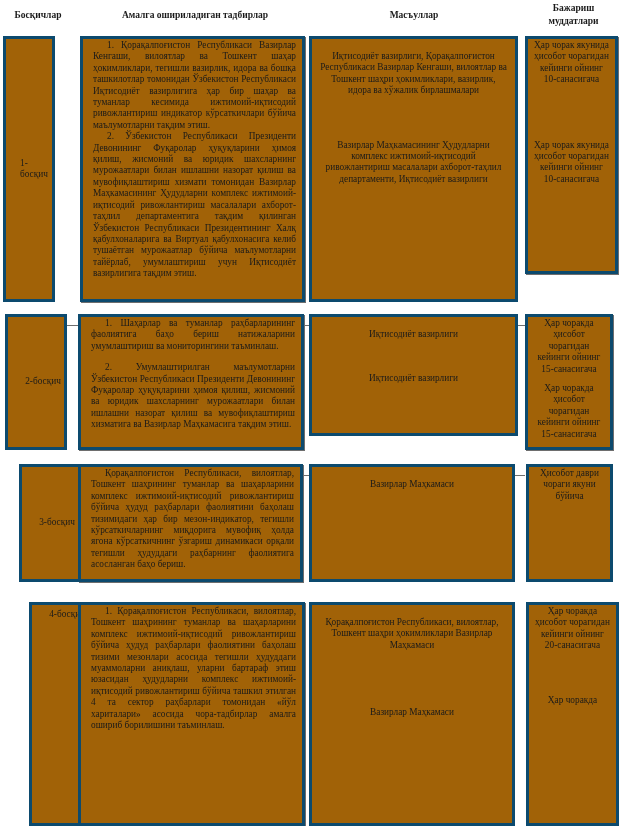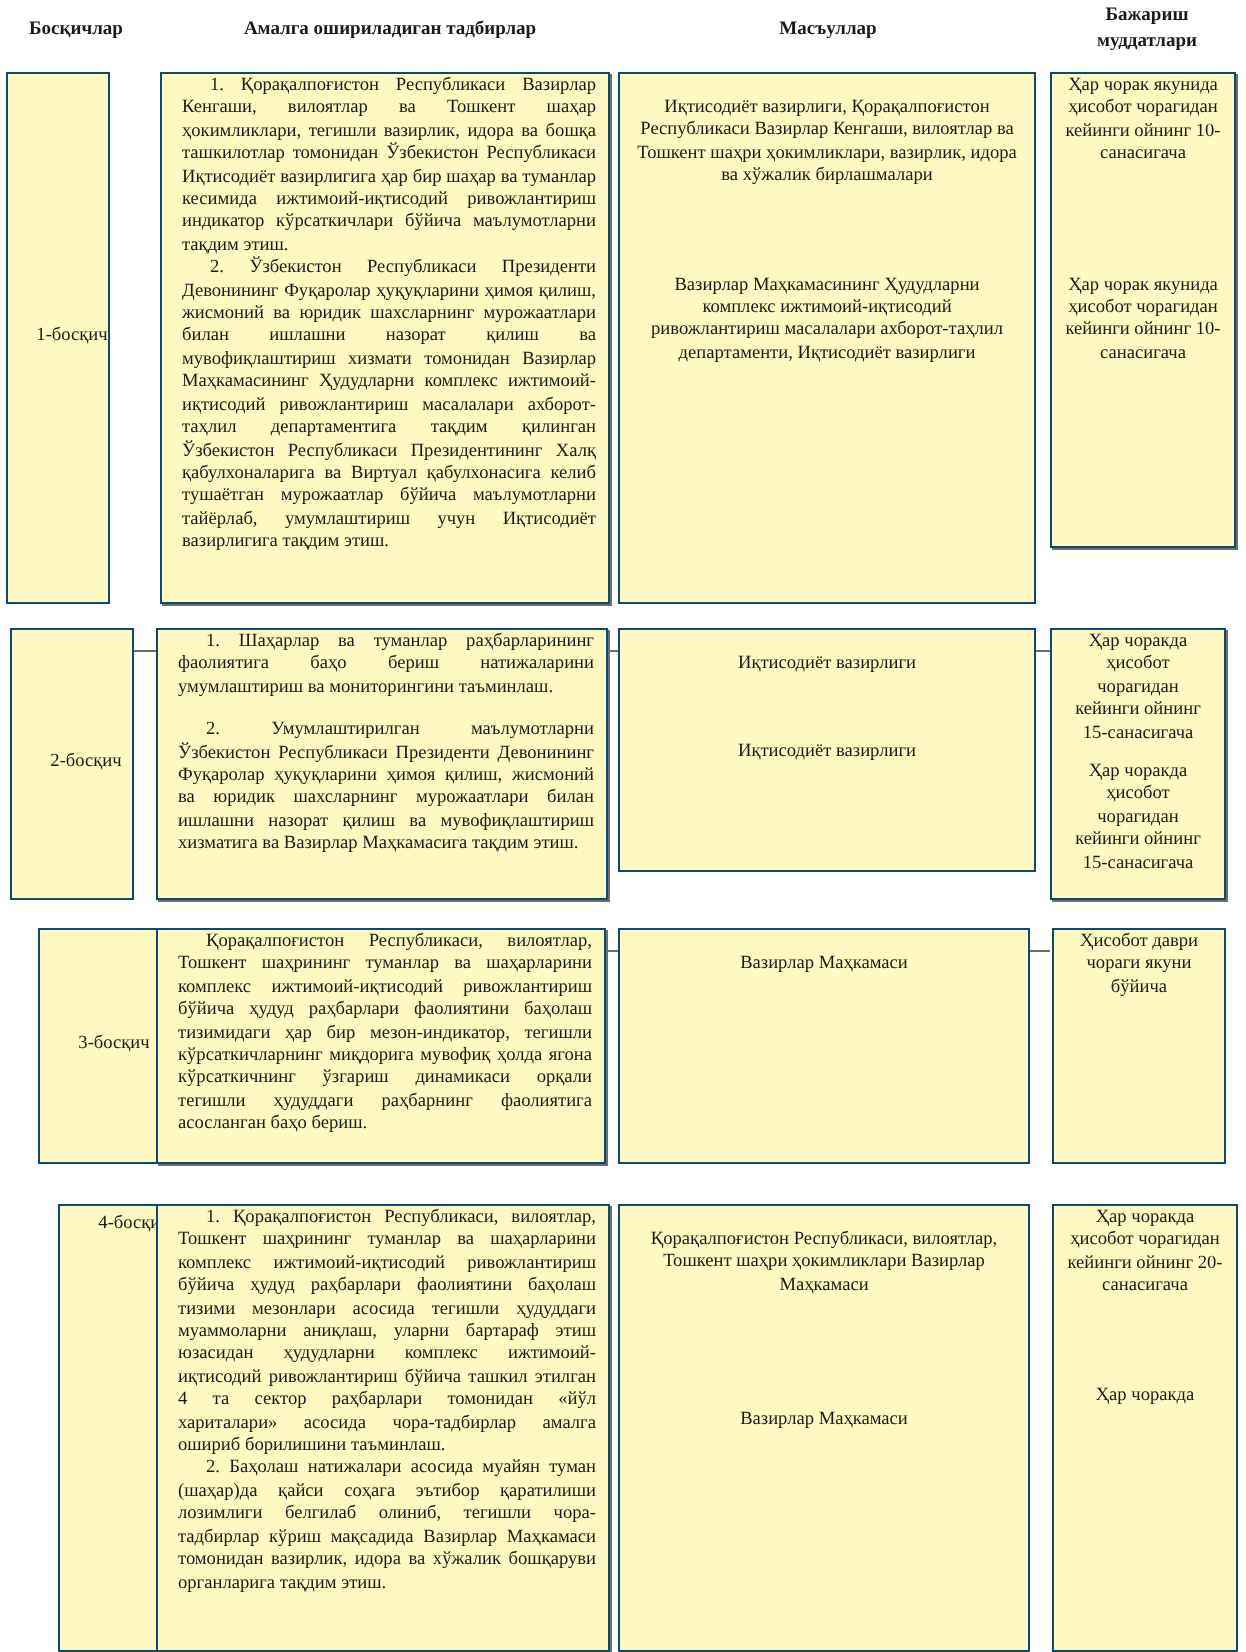--- a/index.html
+++ b/index.html
@@ -1,22 +1,22 @@
 <!DOCTYPE html>
 <html><head>
 <meta charset="utf-8">
 <style>
   html, body { margin: 0; padding: 0; background: #ffffff; }
   body { width: 623px; height: 826px; position: relative; overflow: hidden;
          font-family: "Liberation Serif", "DejaVu Serif", serif; color: #1a1a1a; }
   .hdr { position: absolute; top: 0; font-weight: bold; font-size: 9.5px; text-align: center; line-height: 13px; }
-  .box { position: absolute; box-sizing: border-box; border: 1px solid #0c4a6e; background: #fef9c3;
+  .box { position: absolute; box-sizing: border-box; border: 3px solid #0c4a6e; background: #a16207;
          font-size: 9.3px; line-height: 11.4px; }
   .shadow { box-shadow: 1px 1px 0 #6e6e6e; }
-  .stage { display: flex; align-items: center; justify-content: center; text-align: center; padding-left: 14px; }
+  .stage { display: flex; align-items: center; justify-content: center; text-align: left; padding-left: 14px; }
   .stage.top { align-items: flex-start; padding-top: 4px; }
   .act { padding: 1px 6px 2px 10px; text-align: justify; }
   .act p { margin: 0; text-indent: 14px; }
   .act p.gap { margin-top: 10px; }
   .resp { text-align: center; padding: 12px 8px; }
   .resp p { margin: 0; }
   .dl { text-align: center; padding: 1px 6px; }
   .dl p { margin: 0; }
   .conn { position: absolute; height: 0; border-top: 1px solid #6e6e6e; }
 </style>
@@ -88,21 +88,20 @@
   </div>
 </div>
 
 <div>
   <div class="conn" style="left:67px;top:612px;width:11px;"></div>
   <div class="box stage top" style="left:5px;top:602px;width:62px;height:224px;margin-left:24px;">
     <span>4-босқич</span>
   </div>
   <div class="box act shadow" style="left:78px;top:602px;width:227px;height:224px;">
     <p>1. Қорақалпоғистон Республикаси, вилоятлар, Тошкент шаҳрининг туманлар ва шаҳарларини комплекс ижтимоий-иқтисодий ривожлантириш бўйича ҳудуд раҳбарлари фаолиятини баҳолаш тизими мезонлари асосида тегишли ҳудуддаги муаммоларни аниқлаш, уларни бартараф этиш юзасидан ҳудудларни комплекс ижтимоий-иқтисодий ривожлантириш бўйича ташкил этилган 4 та сектор раҳбарлари томонидан «йўл хариталари» асосида чора-тадбирлар амалга ошириб борилишини таъминлаш.</p>
-    <p>2. Баҳолаш натижалари асосида муайян туман (шаҳар)да қайси соҳага эътибор қаратилиши лозимлиги белгилаб олиниб, тегишли чора-тадбирлар кўриш мақсадида Вазирлар Маҳкамаси томонидан вазирлик, идора ва хўжалик бошқаруви органларига тақдим этиш.</p>
   </div>
   <div class="box resp" style="left:309px;top:602px;width:206px;height:224px;">
     <p>Қорақалпоғистон Республикаси, вилоятлар, Тошкент шаҳри ҳокимликлари Вазирлар Маҳкамаси</p>
     <p style="margin-top:56px;">Вазирлар Маҳкамаси</p>
   </div>
   <div class="box dl" style="left:526px;top:602px;width:93px;height:224px;">
     <p>Ҳар чоракда ҳисобот чорагидан кейинги ойнинг 20-санасигача</p>
     <p style="margin-top:43px;">Ҳар чоракда</p>
   </div>
 </div>

